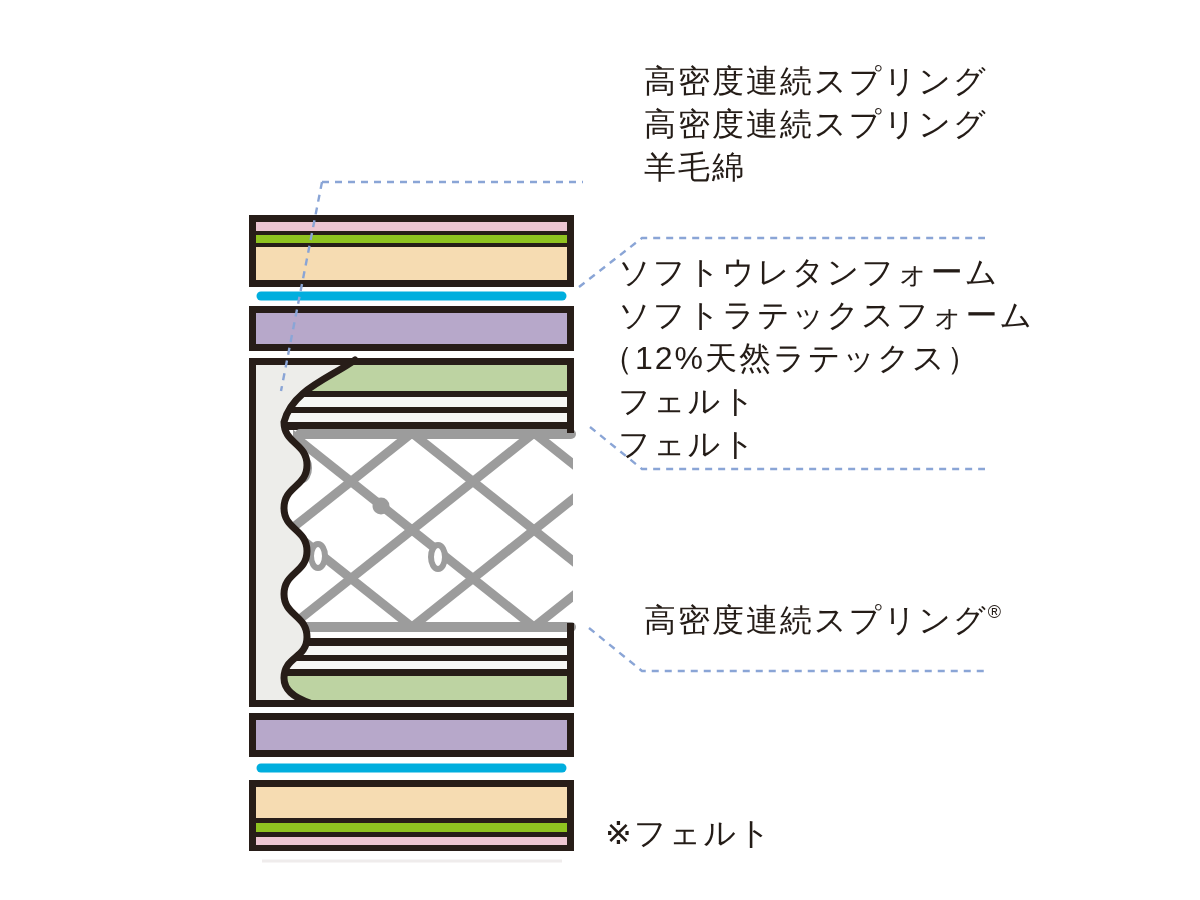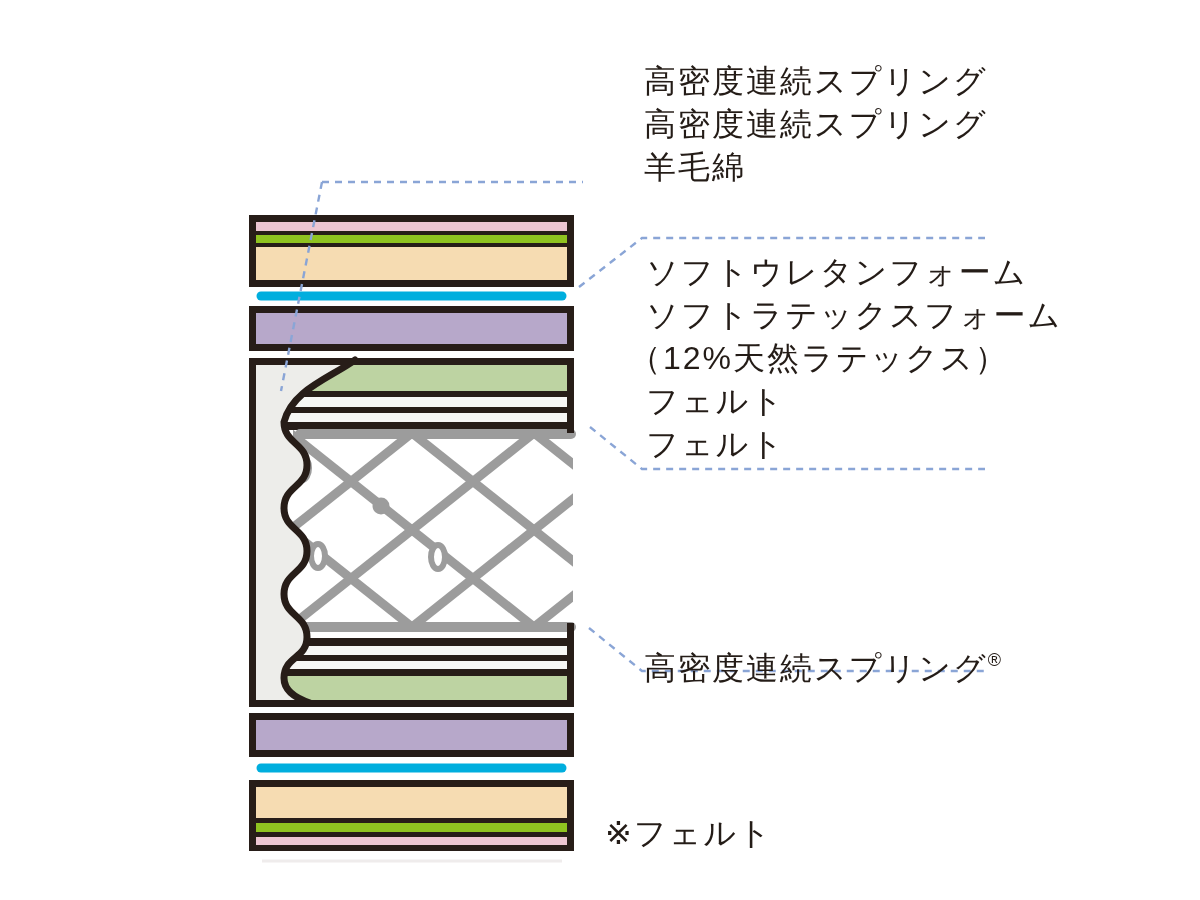--- a/index.html
+++ b/index.html
@@ -18,22 +18,22 @@
   .wallstroke{fill:none;stroke:#271d18;stroke-width:7;stroke-linecap:round;}
   .cyline{stroke-width:9;stroke-linecap:round;fill:none;}
   .shadowline{stroke:#efecec;stroke-width:3;fill:none;}
   .label{position:absolute;font-size:32px;font-weight:500;letter-spacing:2px;white-space:nowrap;line-height:1;}
   .label .reg{font-size:18px;position:relative;top:-13px;letter-spacing:0;}
   .label-col{position:absolute;font-size:32px;font-weight:500;letter-spacing:2px;white-space:nowrap;}
   .label-col .line{height:43px;line-height:43px;}
   .label-col .line.paren{margin-left:-17px;}
   .pro-wall{left:326px;top:140px;font-size:31px;}
   .top-col{left:644px;top:60px;}
-  .mid-col{left:646px;top:251px;}
-  .spring-label{left:644px;top:652px;}
+  .mid-col{left:618px;top:251px;}
+  .spring-label{left:644px;top:604px;}
   .note-label{left:605px;top:817px;}
 </style>
 </head>
 <body>
 
 <div class="canvas">
 
   <svg width="1200" height="900" viewBox="0 0 1200 900">
     <defs>
       <clipPath id="spclip">

